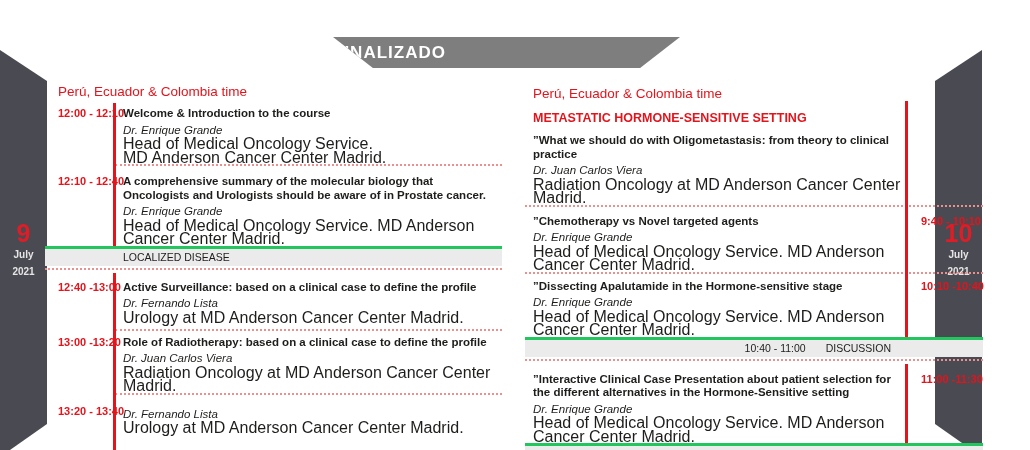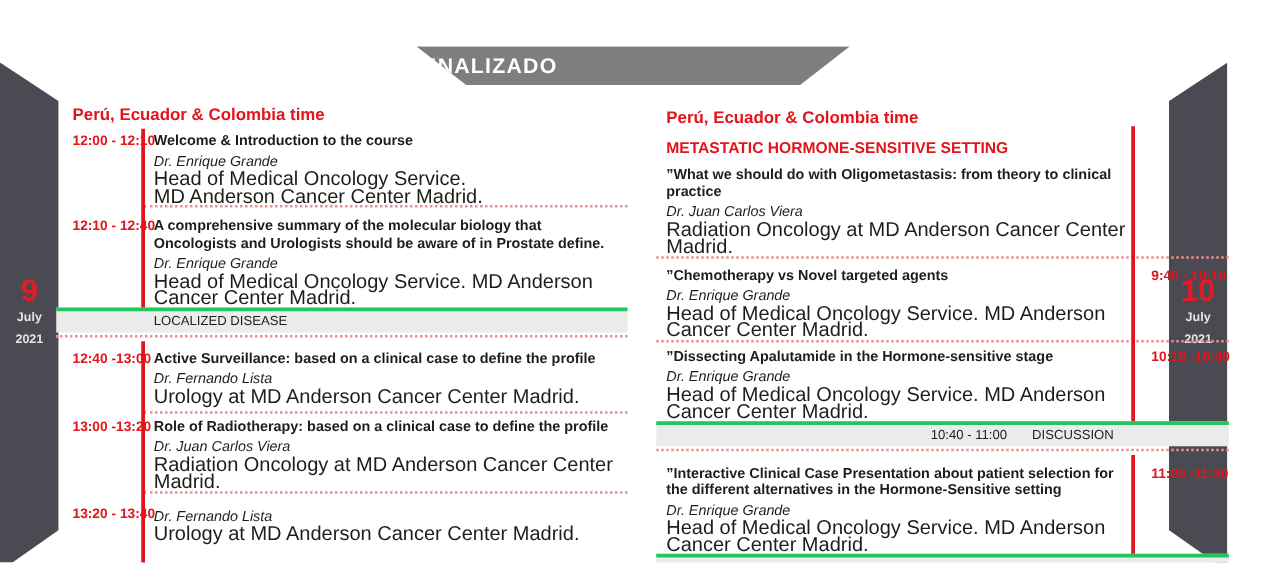--- a/index.html
+++ b/index.html
@@ -23,21 +23,21 @@
   .side-panel.left{left:0;clip-path:polygon(0px 50px,47px 81px,47px 424px,0px 457px);}
   .side-panel.right{left:935px;clip-path:polygon(47px 50px,0px 81px,0px 424px,47px 457px);}
   .date{position:absolute;top:220px;left:0;width:100%;text-align:center;}
   .date .day{font-size:25px;font-weight:bold;color:#e01d26;line-height:26px;}
   .date .month,.date .year{font-size:10px;font-weight:bold;color:#e5e5e5;line-height:17px;}
 
   
   .col{position:absolute;top:85px;}
   .col-left{left:58px;width:444px;}
   .col-right{left:525px;width:458px;}
-  .tz-header{font-size:13.5px;font-weight:bold;color:#e2141c;height:18px;line-height:14px;}
+  .tz-header{font-size:13.5px;font-weight:normal;color:#e2141c;height:18px;line-height:14px;}
   .col-right .tz-header{padding-left:8px;margin-top:2px;}
   .setting-header{font-size:12.5px;font-weight:bold;color:#e2141c;height:16px;line-height:14px;padding-left:8px;margin-top:6px;margin-bottom:4px;}
 
   .block{position:relative;}
   .redline{position:absolute;width:3px;background:#e2141c;top:0;bottom:0;}
   .col-left .redline{left:55px;}
   .col-right .redline{left:380px;top:-30px;}
   .col-right .block2 .redline{top:0;}
 
   .item{display:flex;box-sizing:border-box;}
@@ -115,21 +115,21 @@
           <div class="speaker">Dr. Enrique Grande</div>
           <div class="affil">Head of Medical Oncology Service.</div>
           <div class="affil">MD Anderson Cancer Center Madrid.</div>
         </div>
       </div>
       <div class="sep"></div>
 
       <div class="item i1">
         <div class="time">12:10 - 12:40</div>
         <div class="content">
-          <div class="title">A comprehensive summary of the molecular biology that Oncologists and Urologists should be aware of in Prostate define.</div>
+          <div class="title">A comprehensive summary of the molecular biology that Oncologists and Urologists should be aware of in Prostate cancer.</div>
           <div class="speaker">Dr. Enrique Grande</div>
           <div class="affil">Head of Medical Oncology Service. MD Anderson Cancer Center Madrid.</div>
         </div>
       </div>
     </div>
 
     <div class="graybar">
       <span>LOCALIZED DISEASE</span>
     </div>
     <div class="bar-dots"></div>

